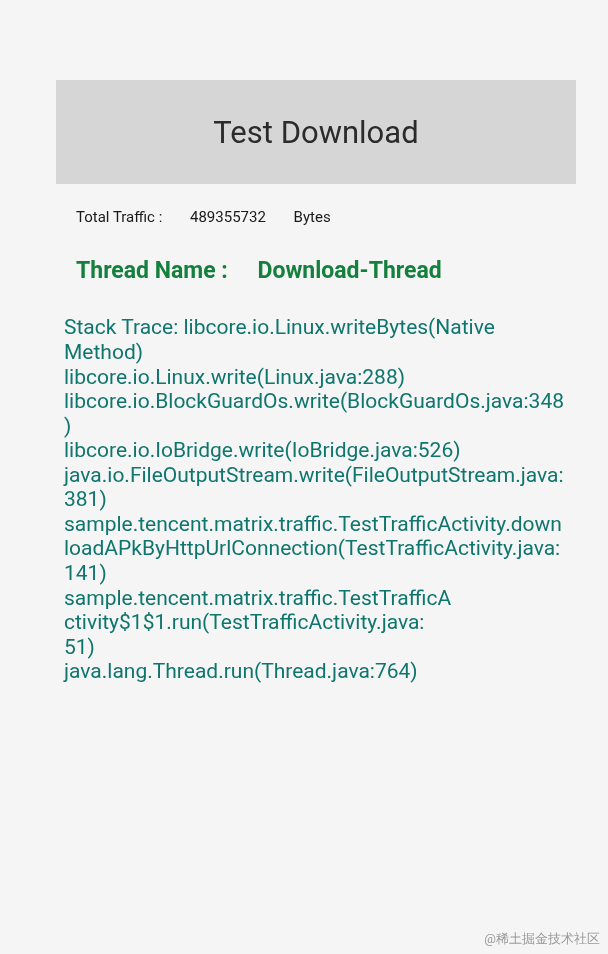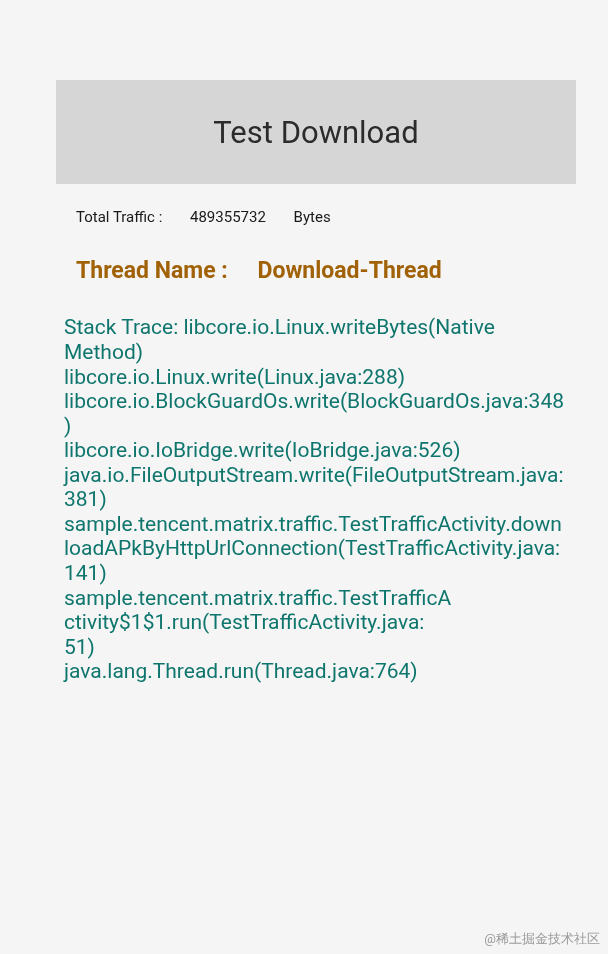--- a/index.html
+++ b/index.html
@@ -34,21 +34,21 @@
     .traffic-line {
       font-size: 15px;
       font-weight: normal;
       color: #1a1a1a;
       margin-bottom: 4px;
       line-height: 1.3;
     }
     .thread-line {
       font-size: 23px;
       font-weight: bold;
-      color: #a16207;
+      color: #15803d;
       margin-bottom: 6px;
       line-height: 1.3;
     }
     .stack-trace {
       font-size: 21px;
       color: #0f766e;
       line-height: 1.17;
       word-break: break-word;
       white-space: pre-wrap;
     }

